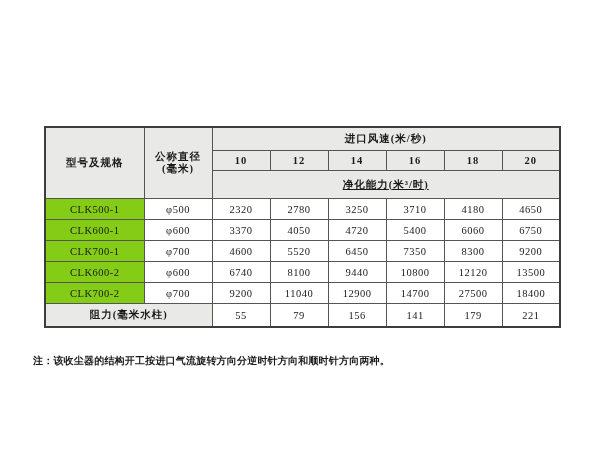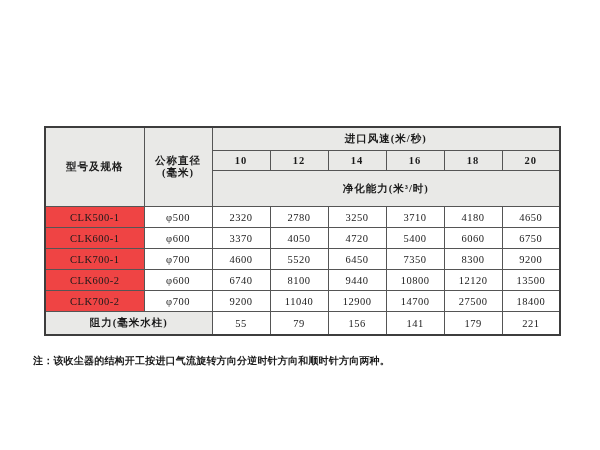--- a/index.html
+++ b/index.html
@@ -33,26 +33,26 @@
     padding: 4px 2px;
     background: #ffffff;
     letter-spacing: 0.5px;
   }
   table.spec-table td.hd {
     background: #e9e9e7;
     font-weight: bold;
     letter-spacing: 1px;
   }
   table.spec-table td.model-cell {
-    background: #ef4444;
+    background: #84cc16;
     letter-spacing: 0.5px;
   }
   tr.hrow1 td { height: 19px; }
   tr.hrow2 td { height: 20px; }
-  tr.hrow3 td { height: 36px; }
+  tr.hrow3 td { height: 28px; text-decoration: underline; }
   tr.drow  td { height: 21px; }
   tr.frow  td { height: 20px; margin-left: 12px; }
   .dia-line { line-height: 12px; }
   .note {
     position: absolute;
     left: 33px;
     top: 312px;
     font-size: 10px;
     font-weight: bold;
     letter-spacing: 0.2px;

